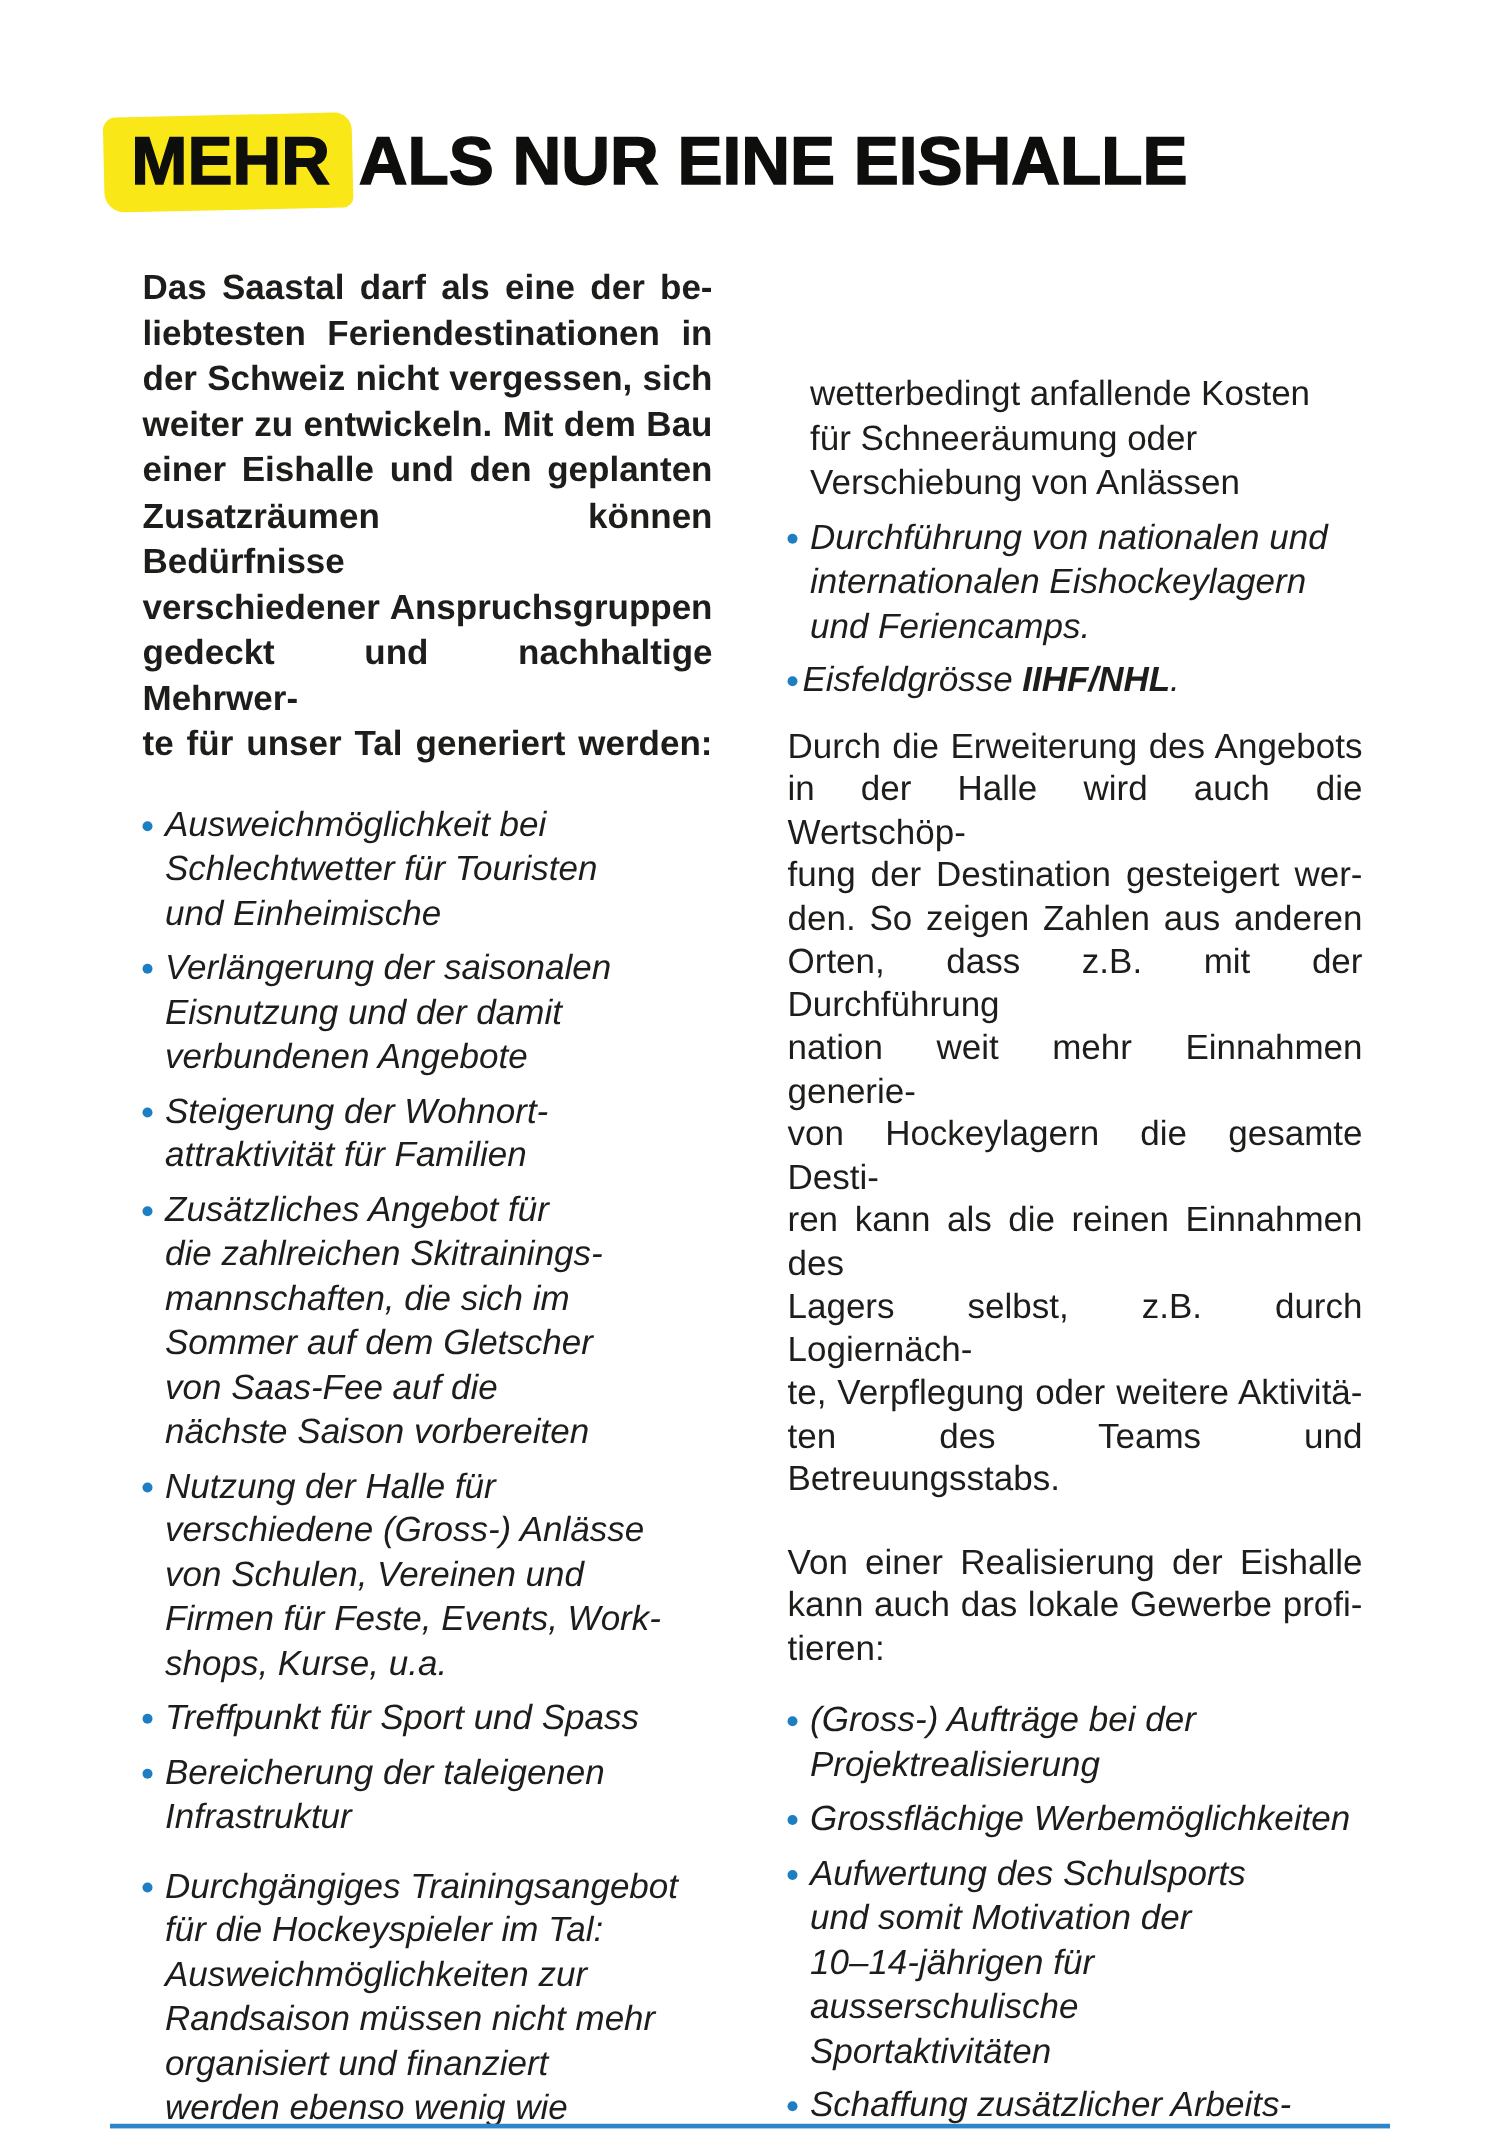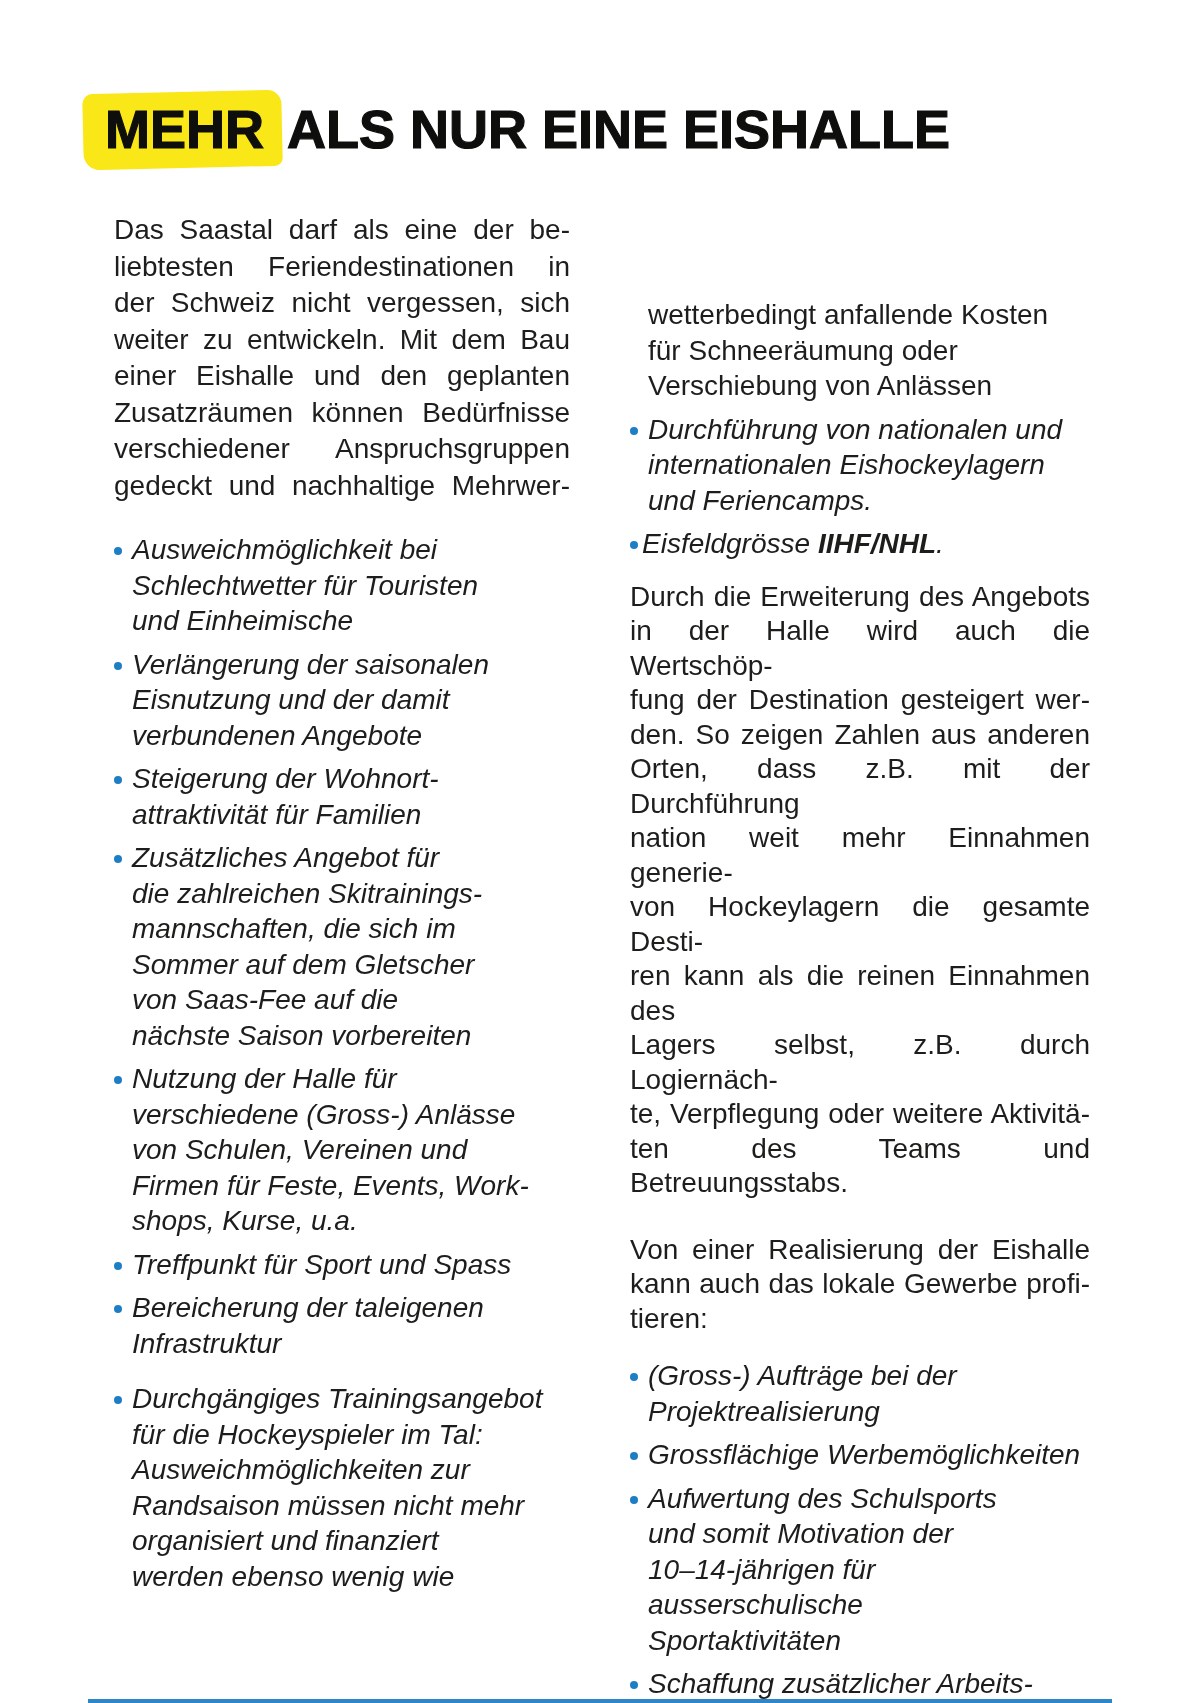--- a/index.html
+++ b/index.html
@@ -47,21 +47,21 @@
     border-radius:10px 14px 8px 16px;
     transform:rotate(-1.3deg);
     z-index:-1;
   }
   
   .col{position:absolute;font-size:28px;}
   .col-left{left:114px;top:212px;width:456px;}
   .col-right{left:630px;top:297px;width:460px;}
 
   
-  .intro{font-weight:normal;line-height:36.5px;}
+  .intro{font-weight:bold;line-height:36.5px;}
   .jpara .jline{
     text-align:justify;
     text-align-last:justify;
   }
   .jpara.left-last .jline:last-child{
     text-align-last:left;
   }
 
   
   ul.bullets{list-style:none;line-height:35.5px;}
@@ -114,20 +114,21 @@
 
     <div class="intro jpara">
         <div class="jline">Das Saastal darf als eine der be-</div>
         <div class="jline">liebtesten Feriendestinationen in</div>
         <div class="jline">der Schweiz nicht vergessen, sich</div>
         <div class="jline">weiter zu entwickeln. Mit dem Bau</div>
         <div class="jline">einer Eishalle und den geplanten</div>
         <div class="jline">Zusatzräumen können Bedürfnisse</div>
         <div class="jline">verschiedener Anspruchsgruppen</div>
         <div class="jline">gedeckt und nachhaltige Mehrwer-</div>
+        <div class="jline">te für unser Tal generiert werden:</div>
       </div>
 
     <ul class="bullets">
       <li>
         <span class="dot"></span>
         <span class="btxt">Ausweichmöglichkeit bei
 Schlechtwetter für Touristen
 und Einheimische</span>
       </li>
       <li>

